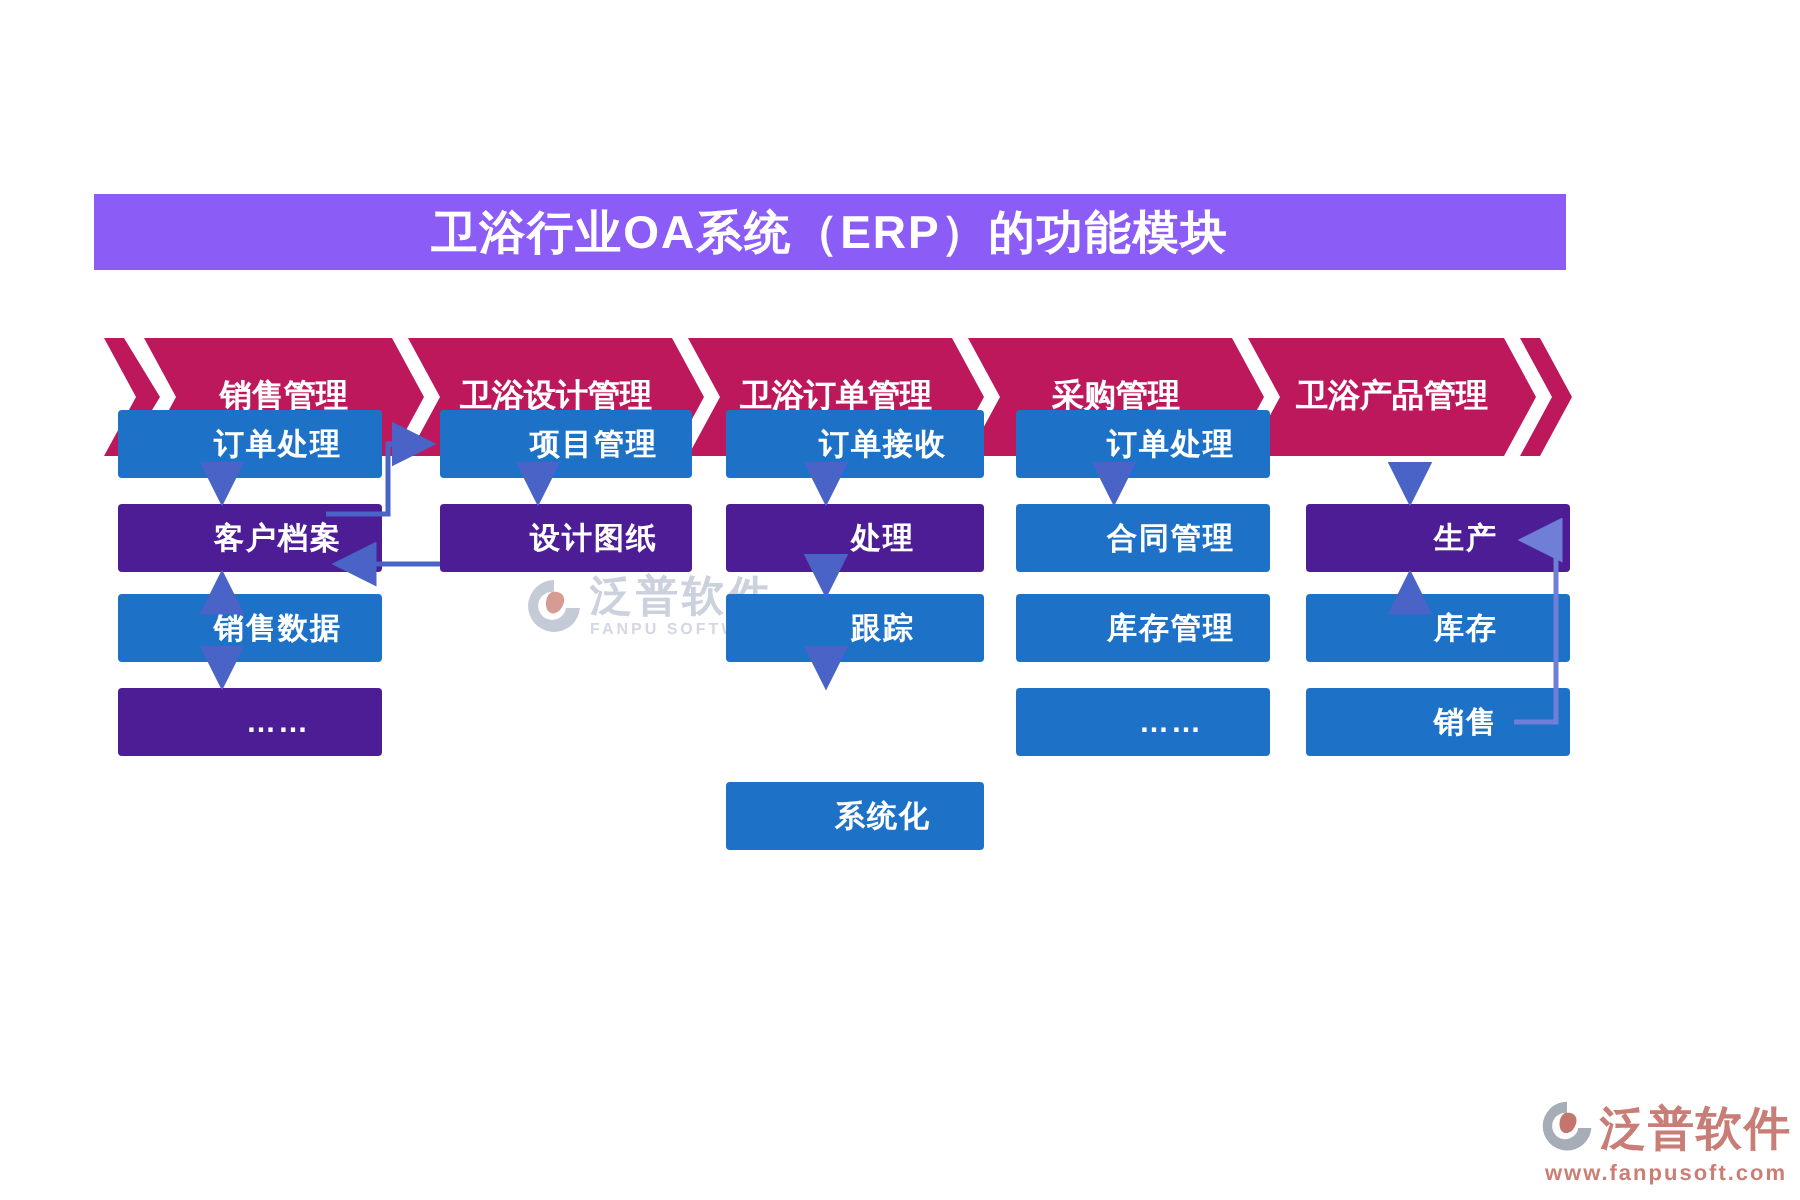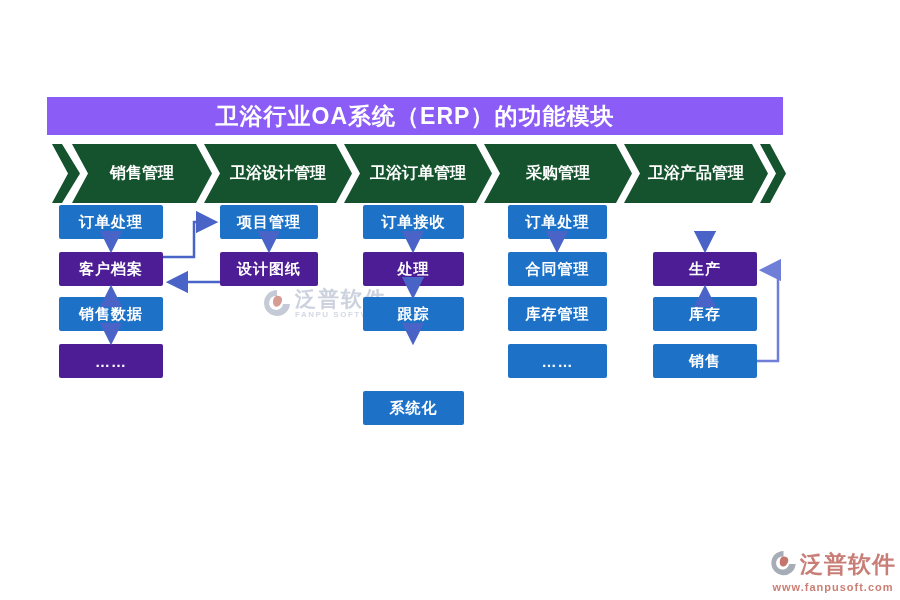--- a/index.html
+++ b/index.html
@@ -7,39 +7,39 @@
     position:relative;width:900px;height:600px;background:#ffffff;overflow:hidden;
     font-family:"Liberation Sans","DejaVu Sans",sans-serif;
   }
   
   .banner{
     position:absolute;left:47px;top:97px;width:736px;height:38px;
     background:#8b5cf6;color:#ffffff;display:flex;align-items:center;justify-content:center;
     font-size:23px;font-weight:bold;letter-spacing:1px;z-index:2;
   }
   
-  .chev{position:absolute;top:144px;height:59px;background:#14532d;z-index:2;}
+  .chev{position:absolute;top:169px;height:59px;background:#be185d;z-index:2;}
   .chev-band{
     display:flex;align-items:center;justify-content:center;
     color:#ffffff;font-size:16px;font-weight:bold;
     clip-path:polygon(0 0, calc(100% - 16px) 0, 100% 50%, calc(100% - 16px) 100%, 0 100%, 16px 50%);
   }
   .chev-tip{clip-path:polygon(0 0, 10px 0, 100% 50%, 10px 100%, 0 100%, 16px 50%);}
   .tip{left:52px;width:28px;}
   .b1{left:72px;width:140px;}
   .b2{left:204px;width:148px;}
   .b3{left:344px;width:148px;}
   .b4{left:484px;width:148px;}
   .b5{left:624px;width:144px;}
   .cap{left:760px;width:26px;}
   
   .box{
     position:absolute;height:34px;border-radius:2px;z-index:2;
     display:flex;align-items:center;justify-content:center;
-    color:#ffffff;font-size:15px;font-weight:bold;letter-spacing:1px;
+    color:#ffffff;font-size:15px;font-weight:bold;letter-spacing:1px;padding-left:28px;
   }
   .blue{background:#1d72c8;}
   .teal{background:#4c1d95;}
   .c1{left:59px;width:104px;}
   .c2{left:220px;width:98px;}
   .c3{left:363px;width:101px;}
   .c4{left:508px;width:99px;}
   .c5{left:653px;width:104px;}
   .r1{top:205px;} .r2{top:252px;} .r3{top:297px;} .r4{top:344px;} .r5{top:391px;text-align:right;}
   

